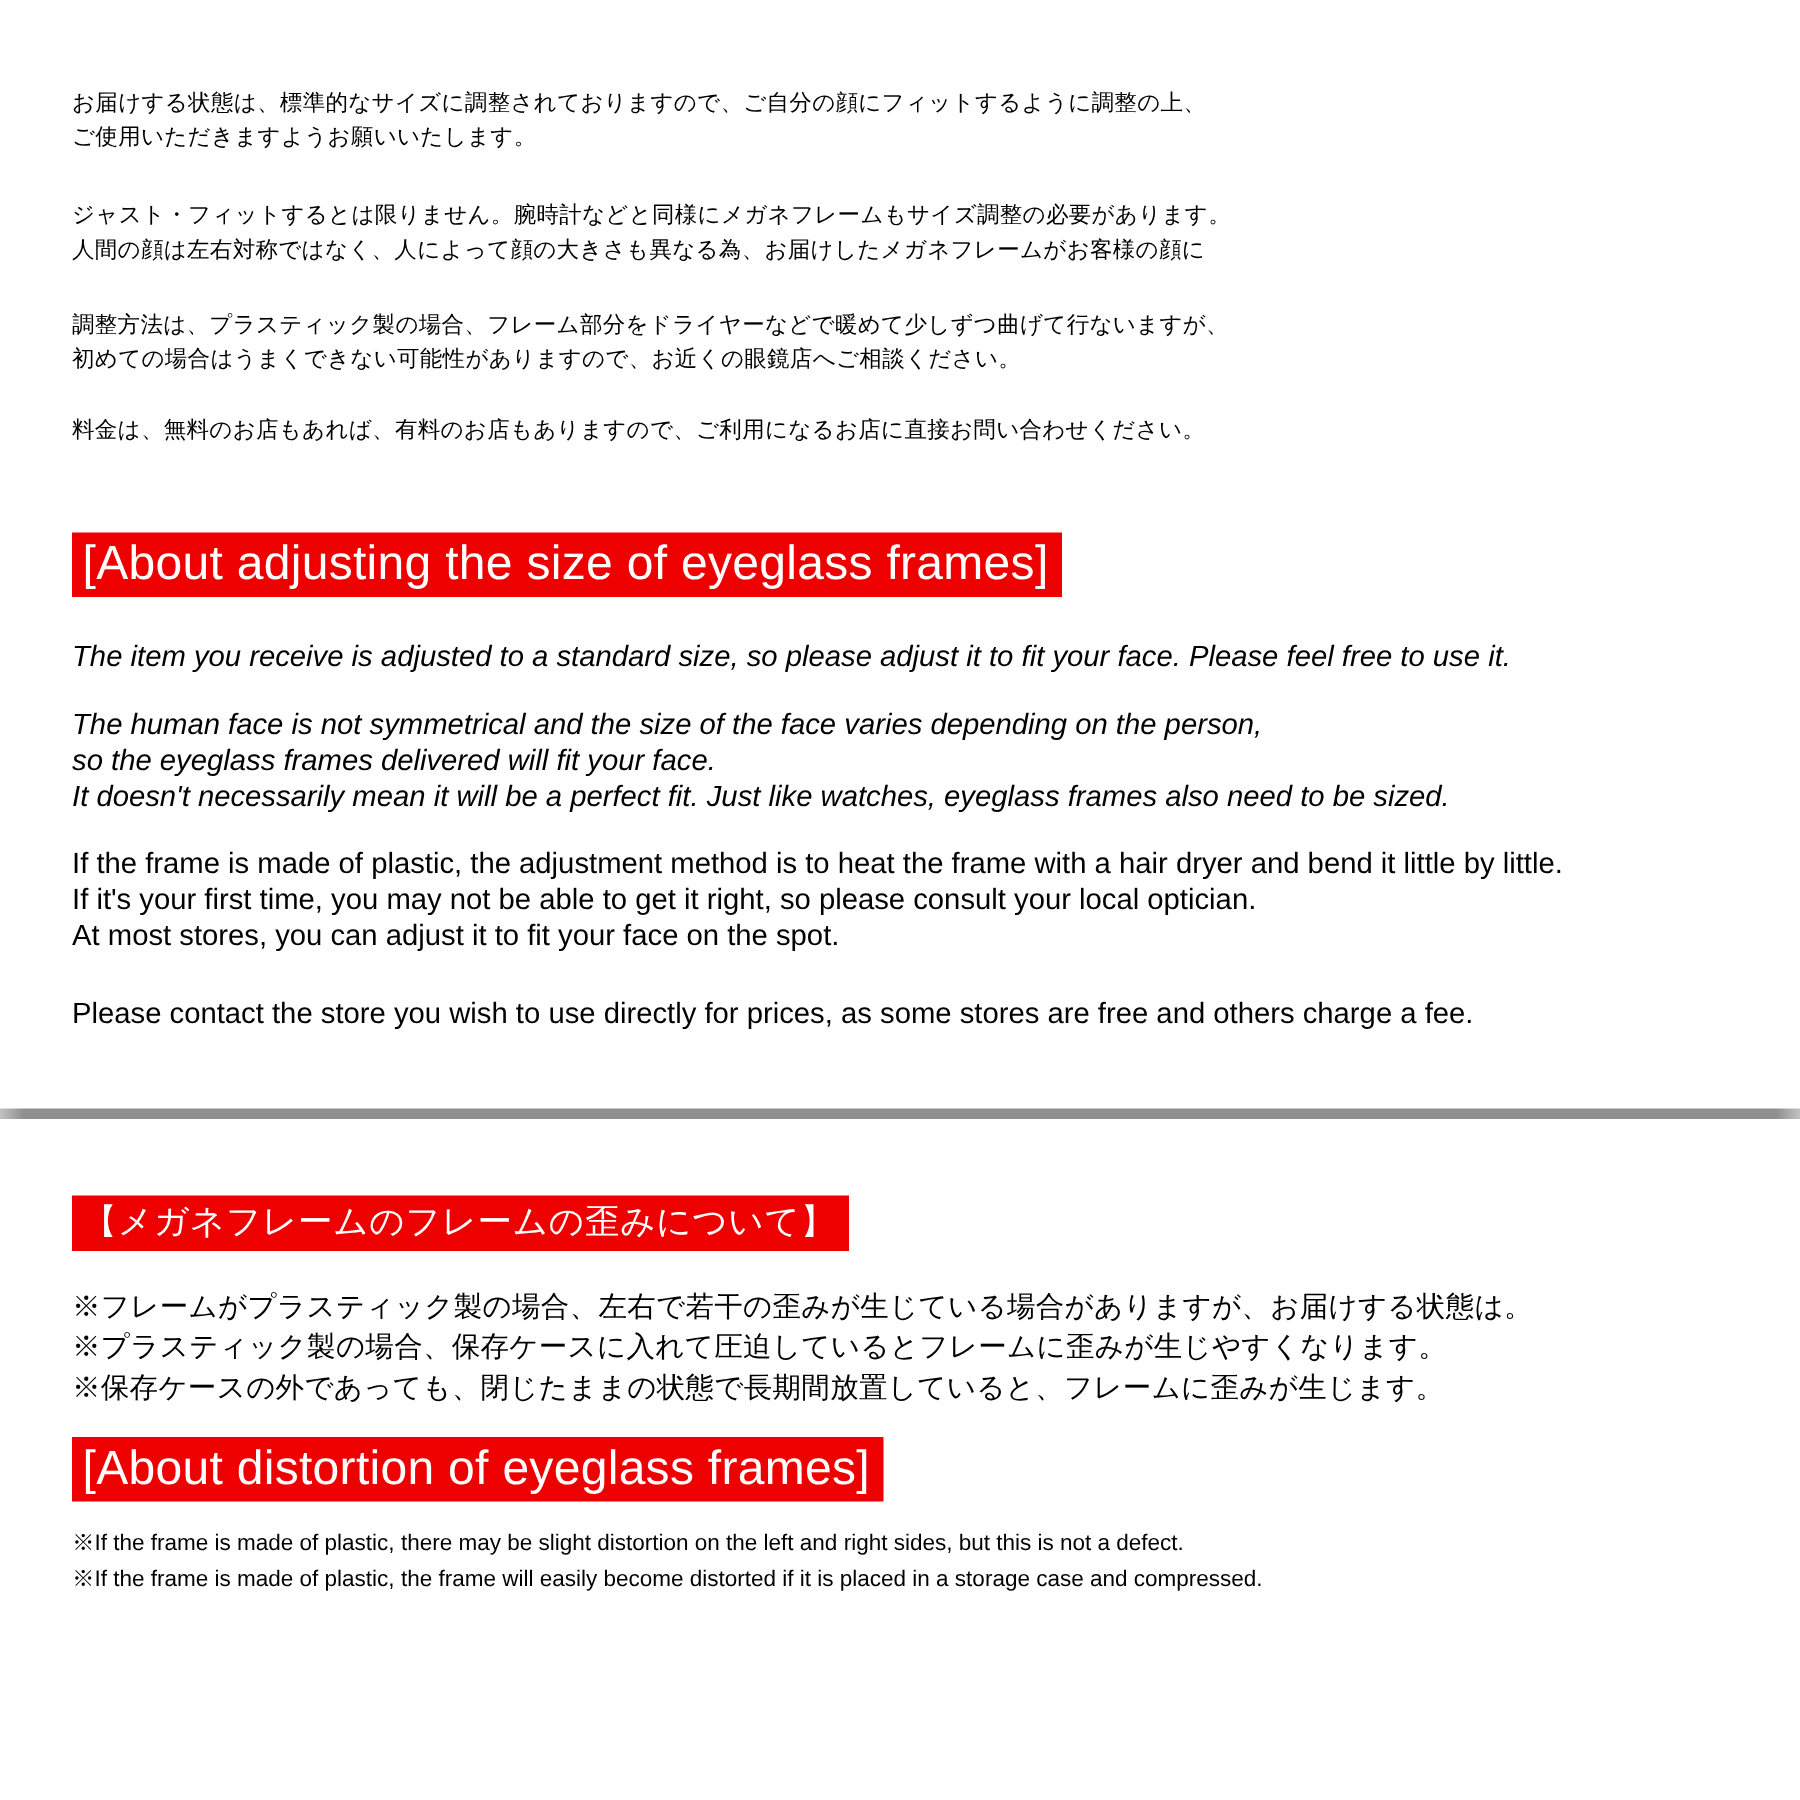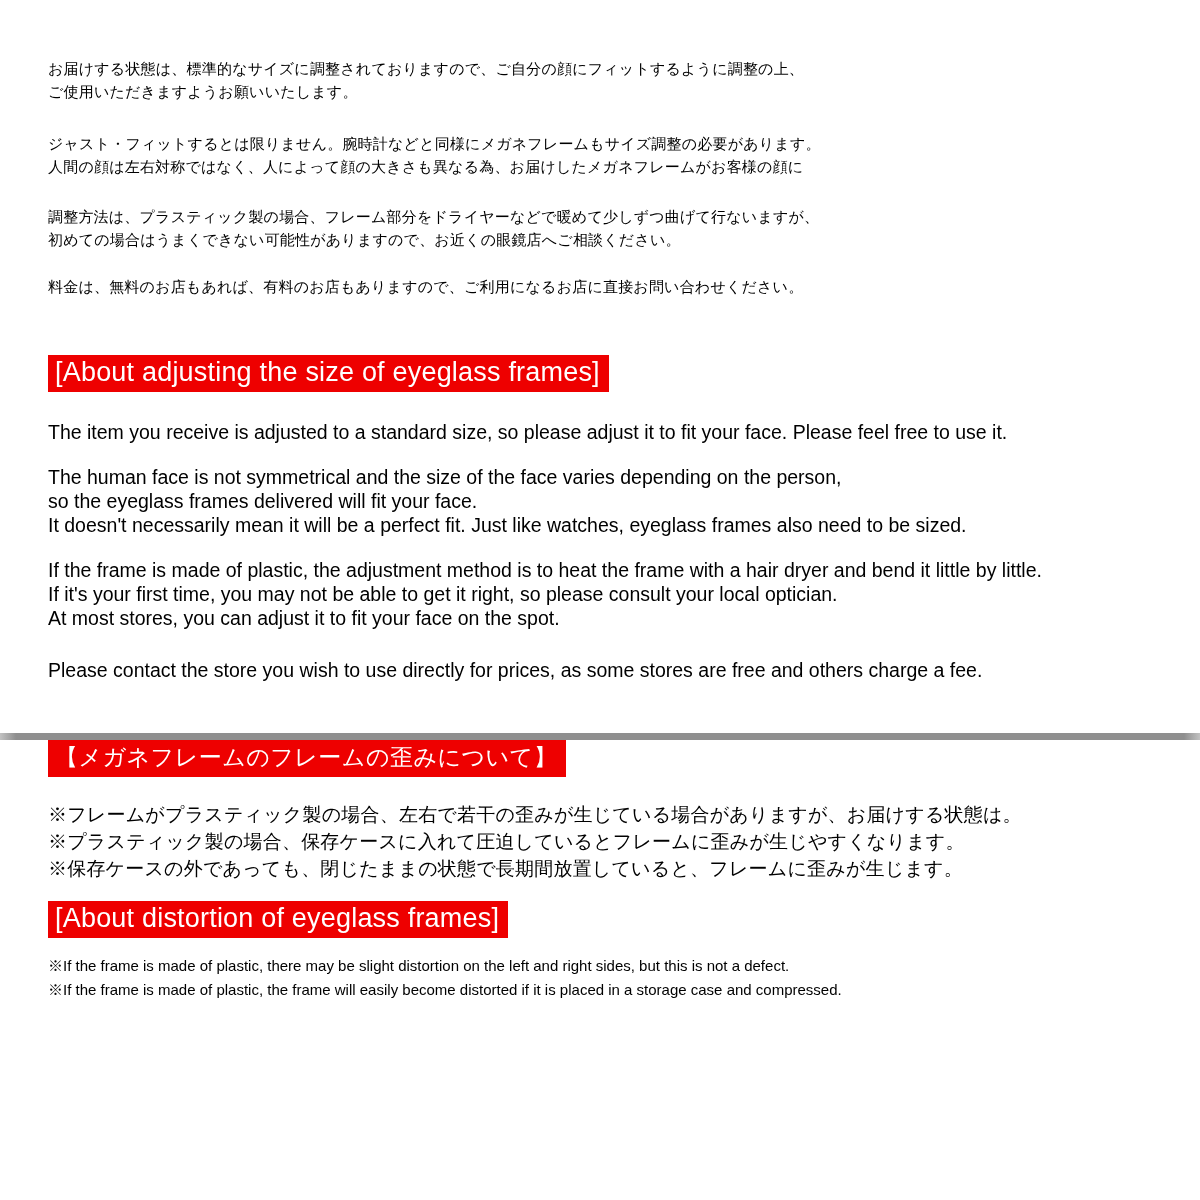--- a/index.html
+++ b/index.html
@@ -13,40 +13,40 @@
   html, body {
     margin: 0; padding: 0;
     width: 1200px; height: 1200px;
     background: var(--page_bg);
     color: var(--body_text);
     font-family: "Liberation Sans", sans-serif;
     overflow: hidden;
   }
   .section { padding-left: 48px; padding-right: 40px; }
   .section-top { padding-top: 57px; }
-  .section-bottom { }
+  .section-bottom { padding-top: 51px; }
 
   .banner {
     display: inline-block;
     background: var(--banner_red);
     color: var(--banner_text);
     padding: 2px 9px 4px 7px;
     white-space: nowrap;
   }
   .banner-jp { font-size: 23px; letter-spacing: 0.5px; }
-  .banner-en { font-size: 27px; letter-spacing: 0.2px; }
+  .banner-en { font-size: 32px; letter-spacing: 0.2px; }
 
   .jp-text { font-size: 15px; line-height: 23px; letter-spacing: 0.2px; }
   .en-text { font-size: 19.5px; line-height: 24px; }
   .notes-jp { font-size: 19px; line-height: 27px; letter-spacing: 0.2px; }
   .notes-en { font-size: 15px; line-height: 24px; }
 
   .mb-16 { margin-bottom: 16px; }
   .mb-19 { margin-bottom: 19px; }
-  .mb-21 { margin-bottom: 21px; }
+  .mb-21 { margin-bottom: 21px; font-style: italic; }
   .mb-24 { margin-bottom: 24px; }
   .mb-27 { margin-bottom: 27px; }
   .mb-28 { margin-bottom: 28px; }
   .mb-29 { margin-bottom: 29px; }
   .mb-57 { margin-bottom: 57px; }
 
   .divider {
     width: 100%;
     height: 7px;
     margin-top: 51px;

